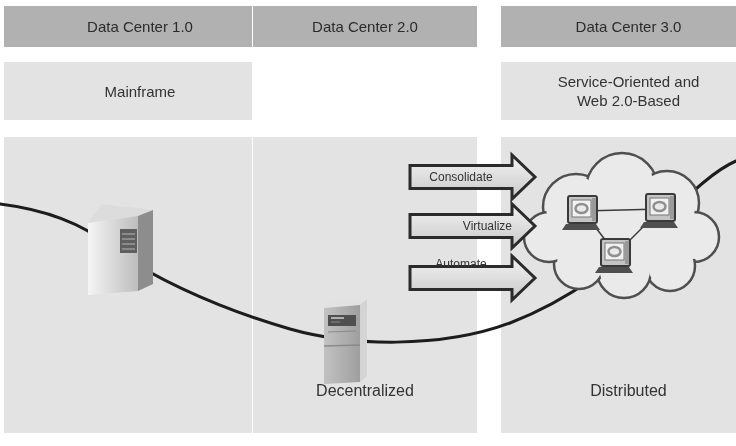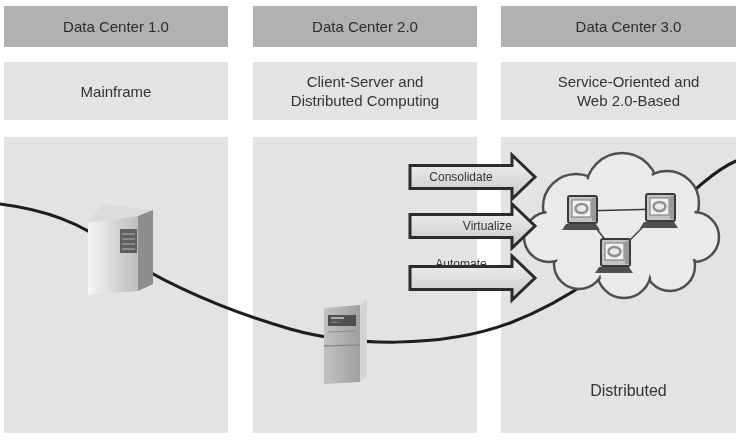--- a/index.html
+++ b/index.html
@@ -23,21 +23,21 @@
     display:flex;flex-direction:column;align-items:center;justify-content:center;
     font-size:15px;line-height:19px;color:var(--label_text,#333333);
     text-align:center;
     z-index:1;
   }
   .col-body{
     position:absolute;top:137px;height:296px;
     background:var(--band_bg,#e3e3e3);
     z-index:0;
   }
-  .c1{left:4px;width:224px;}
+  .c1{left:4px;width:224px;padding-left:24px;}
   .c2{left:253px;width:224px;}
   .c3{left:501px;width:255px;}
   #diagram-svg{
     position:absolute;left:0;top:0;width:736px;height:446px;
     z-index:2;
   }
   .arrow-label{
     position:absolute;left:410px;width:102px;height:23px;
     line-height:23px;text-align:center;
     font-size:12px;color:var(--label_text,#333333);
@@ -63,24 +63,20 @@
   </div>
   <div class="col-header c2">
     <span>Data Center 2.0</span>
   </div>
   <div class="col-header c3">
     <span>Data Center 3.0</span>
   </div>
 
   <div class="col-band c1">
     <span>Mainframe</span>
-  </div>
-  <div class="col-band c2">
-    <span>Client-Server and</span>
-    <span>Distributed Computing</span>
   </div>
   <div class="col-band c3">
     <span>Service-Oriented and</span>
     <span>Web 2.0-Based</span>
   </div>
 
   <div class="col-body c1"></div>
   <div class="col-body c2"></div>
   <div class="col-body c3"></div>
 
@@ -174,15 +170,16 @@
 
     <use href="#blockArrow" x="410" y="155"></use>
     <use href="#blockArrow" x="410" y="204"></use>
     <use href="#blockArrow" x="410" y="256"></use>
   </svg>
 
   <div class="arrow-label al-1">Consolidate</div>
   <div class="arrow-label al-2">Virtualize</div>
   <div class="arrow-label al-3">Automate</div>
 
+  <div class="bottom-label c2">Decentralized</div>
   <div class="bottom-label c3">Distributed</div>
 
 </div>
 
 </body></html>

